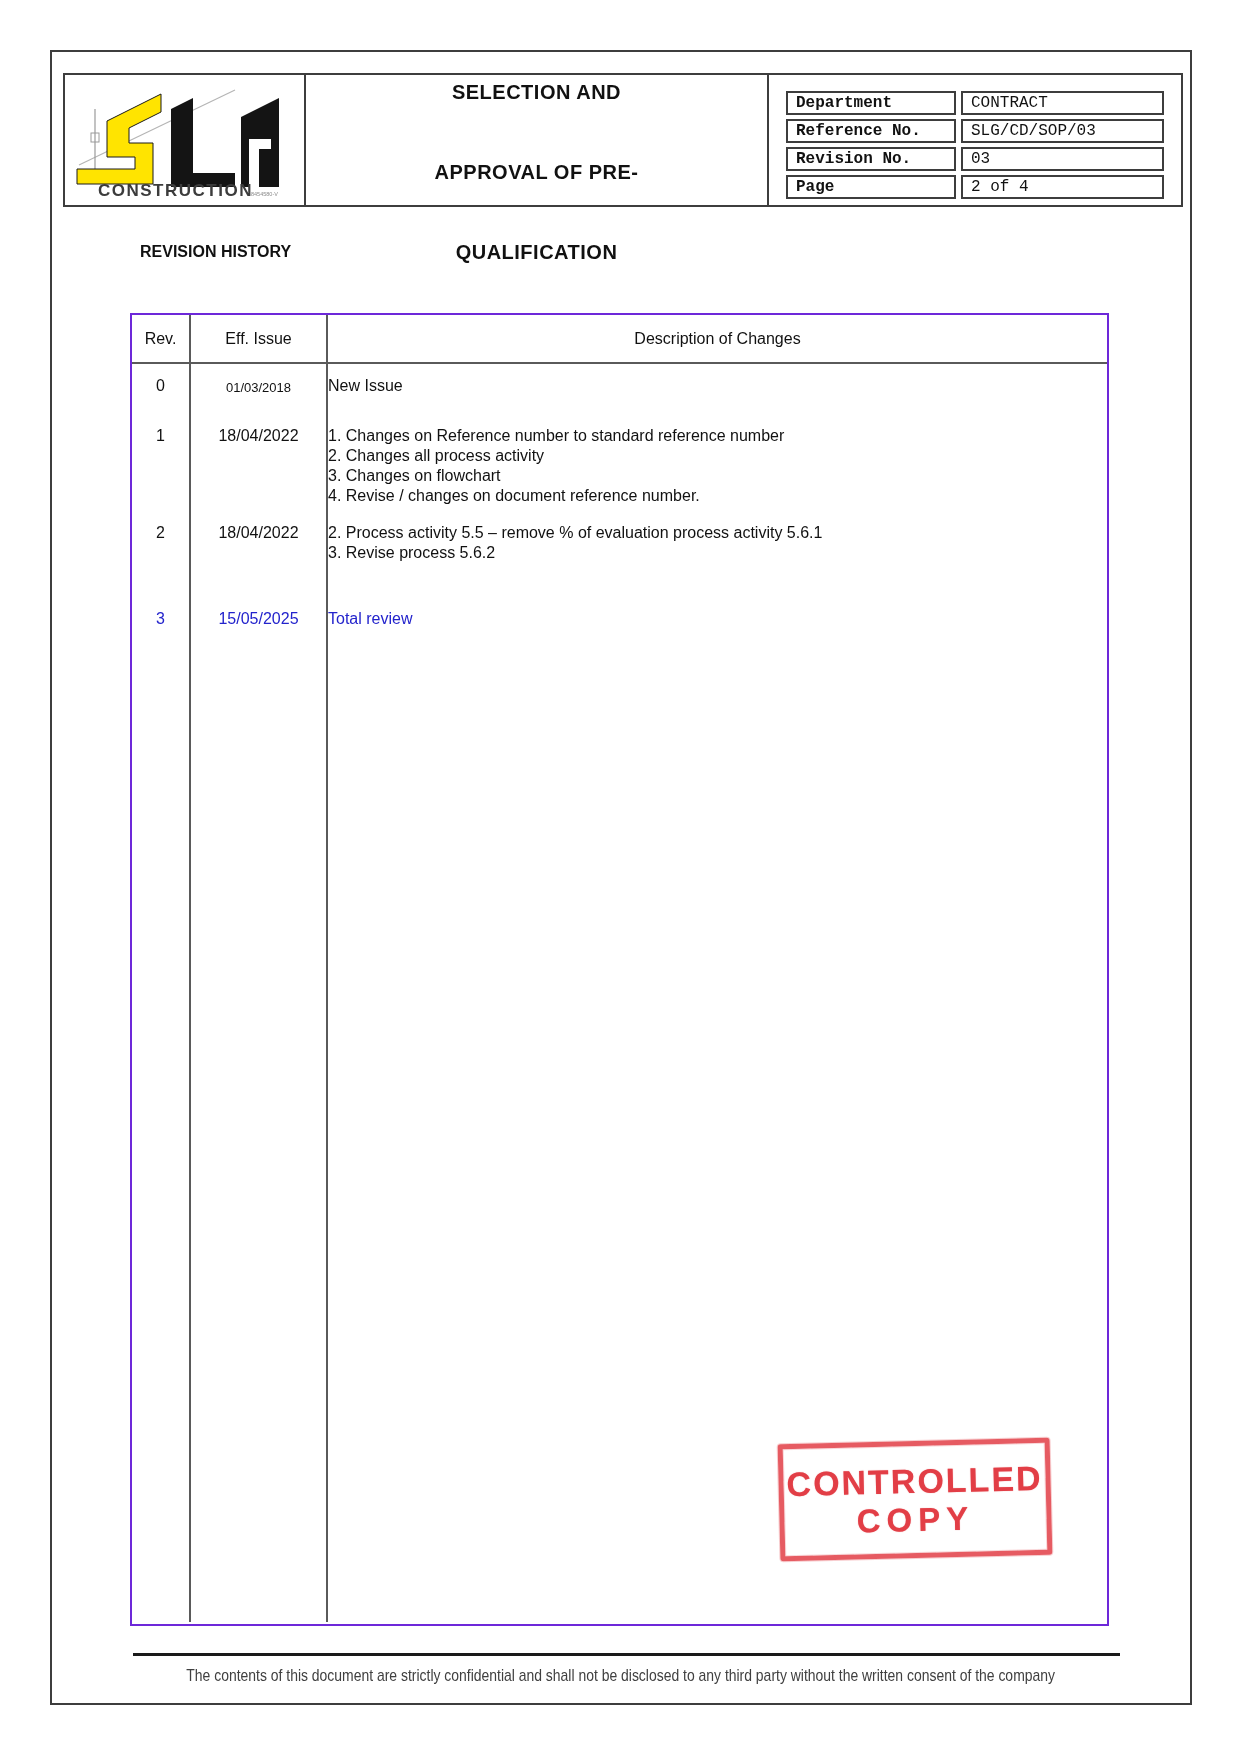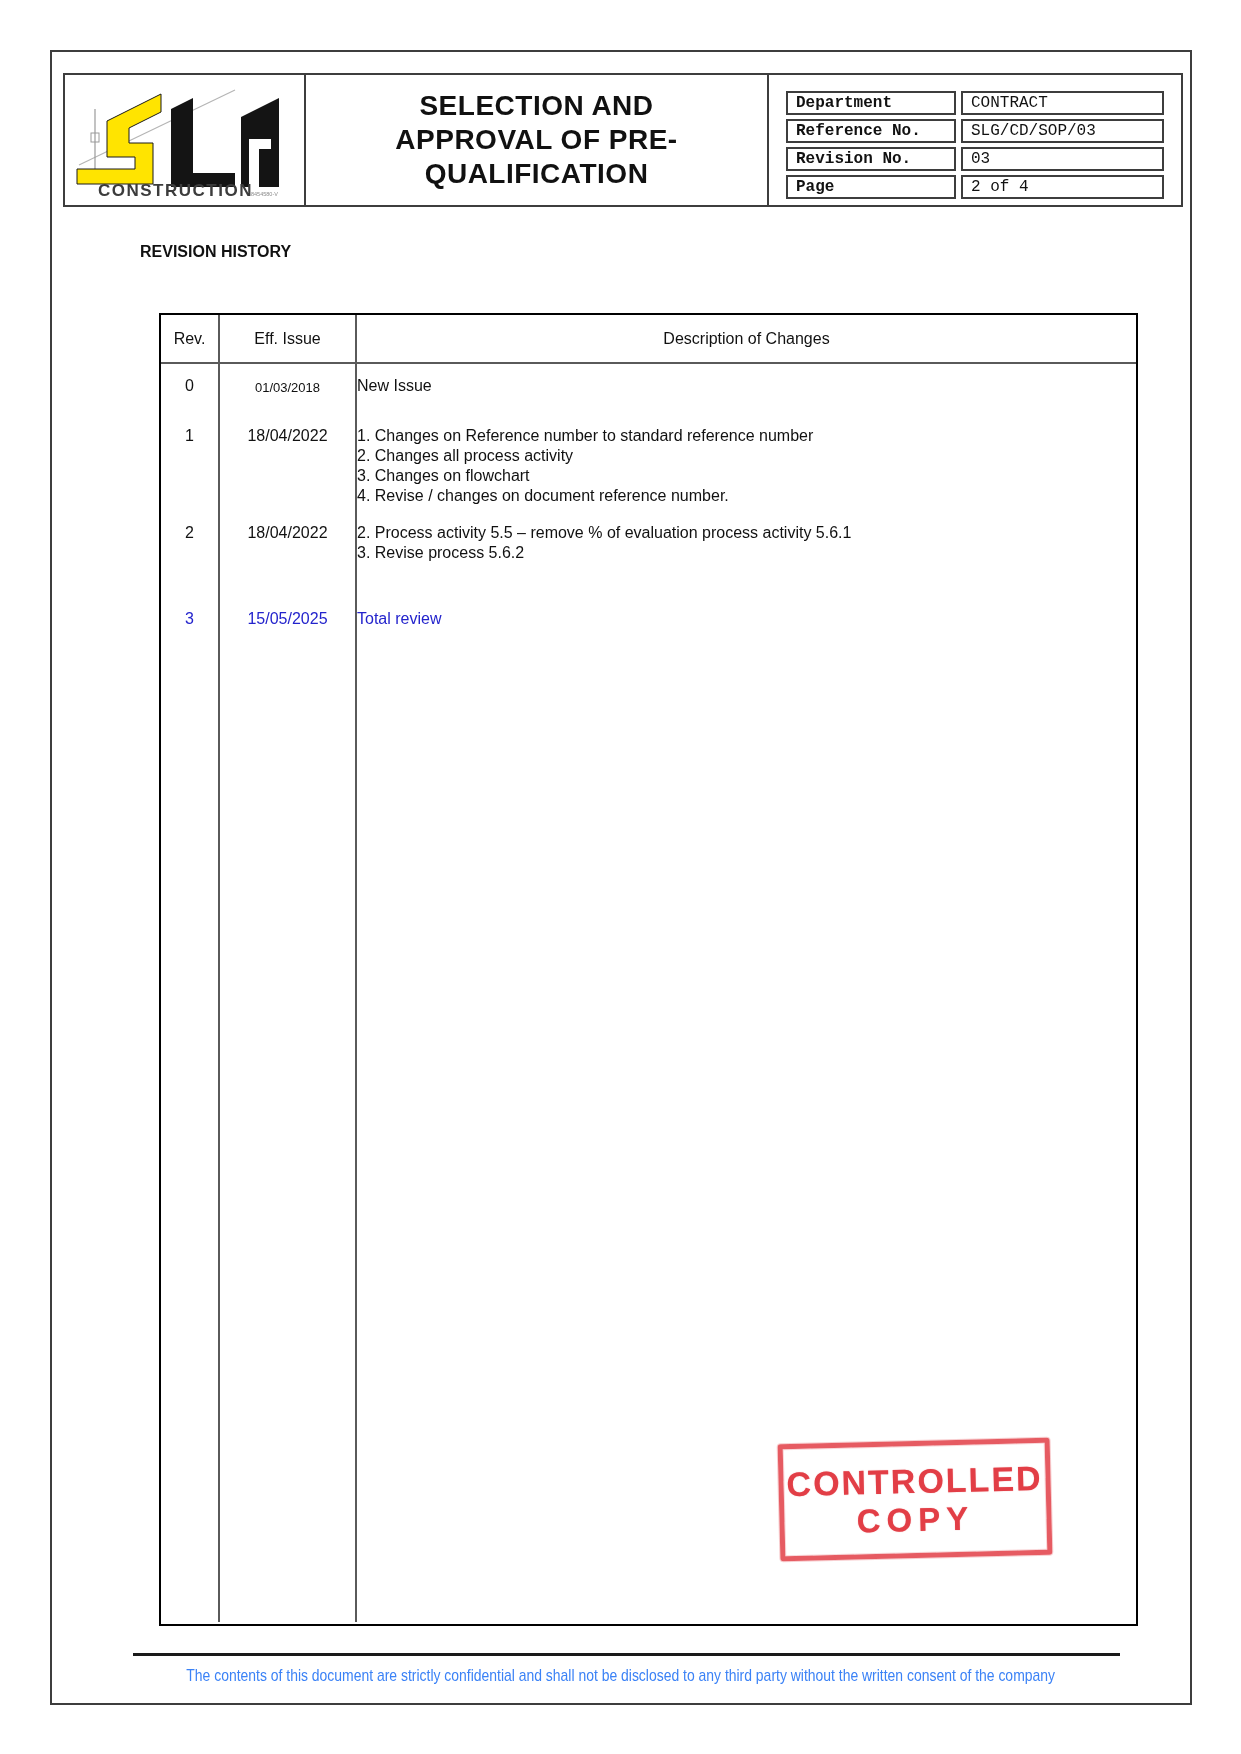--- a/index.html
+++ b/index.html
@@ -6,30 +6,30 @@
   .page{position:relative;width:1241px;height:1754px;background:#fff;
         font-family:"Liberation Sans",sans-serif;color:#111;overflow:hidden;}
   .outer-border{position:absolute;left:50px;top:50px;width:1138px;height:1651px;
         border:2px solid #3d3d3d;}
   
   .header-box{position:absolute;left:63px;top:73px;width:1116px;height:130px;
         border:2px solid #3d3d3d;display:flex;}
   .logo-cell{width:239px;border-right:2px solid #3d3d3d;position:relative;}
   .logo-cell svg{position:absolute;left:8px;top:6px;}
   .title-cell{width:461px;border-right:2px solid #3d3d3d;display:flex;flex-direction:column;
-        align-items:center;justify-content:center;text-align:center;
-        font-size:28px;font-weight:bold;line-height:34px;letter-spacing:.5px;}
+        align-items:center;justify-content:space-between;text-align:center;
+        font-size:20px;font-weight:bold;line-height:34px;letter-spacing:.5px;gap:46px;}
   .info-cell{flex:1;padding:12px;font-family:Liberation Mono, monospace;}
   .info-table{width:100%;height:100%;border-collapse:separate;border-spacing:5px 4px;}
   .info-table td{border:2px solid #3d3d3d;font-size:16px;padding:1px 8px;white-space:nowrap;}
   .info-table td.lbl{font-weight:bold;width:150px;}
   
   .section-heading{position:absolute;left:140px;top:243px;font-size:16px;font-weight:bold;}
   .rev-table{position:absolute;left:130px;top:313px;width:975px;height:1309px;
-        border:2px solid #000000;margin-left:29px;}
+        border:2px solid #6d28d9;}
   .rev-head{display:flex;height:47px;border-bottom:2px solid #5a5a5a;font-size:16px;}
   .rev-head .h{display:flex;align-items:center;justify-content:center;}
   .h-rev{width:57px;border-right:2px solid #5a5a5a;}
   .h-date{width:135px;border-right:2px solid #5a5a5a;}
   .h-desc{flex:1;}
   .rev-body{position:relative;height:1258px;}
   .vline{position:absolute;top:0;bottom:0;width:2px;background:#5a5a5a;}
   .vline.v1{left:57px;} .vline.v2{left:194px;}
   .rev-block{position:absolute;left:0;right:0;display:grid;
         grid-template-columns:57px 139px 1fr;font-size:16px;line-height:20px;}
@@ -42,21 +42,21 @@
   .stamp{position:absolute;left:779px;top:1441px;width:262px;height:107px;
         transform:rotate(-1.4deg);border:5px solid rgba(226,62,70,.85);border-radius:3px;
         box-shadow:0 0 0 1px rgba(226,62,70,.25), inset 0 0 0 1px rgba(226,62,70,.2);
         display:flex;flex-direction:column;align-items:center;justify-content:center;
         color:#e23e46;font-weight:bold;text-shadow:0 0 1px rgba(226,62,70,.55);}
   .stamp .l1{font-size:34px;letter-spacing:2px;line-height:40px;}
   .stamp .l2{font-size:33px;letter-spacing:6px;line-height:38px;}
   
   .footer-line{position:absolute;left:133px;top:1653px;width:987px;height:3px;background:#1a1a1a;}
   .footer-text{position:absolute;left:60px;top:1666px;width:1121px;text-align:center;
-        font-size:17px;color:#3b82f6;}
+        font-size:17px;color:#404040;}
   .footer-text span{display:inline-block;transform:scaleX(.82);transform-origin:center;white-space:nowrap;}
   .logo-word{font-family:"Liberation Sans",sans-serif;font-weight:bold;}
 </style>
 </head>
 <body>
 
 <div class="page">
   <div class="outer-border"></div>
 
   <div class="header-box">

